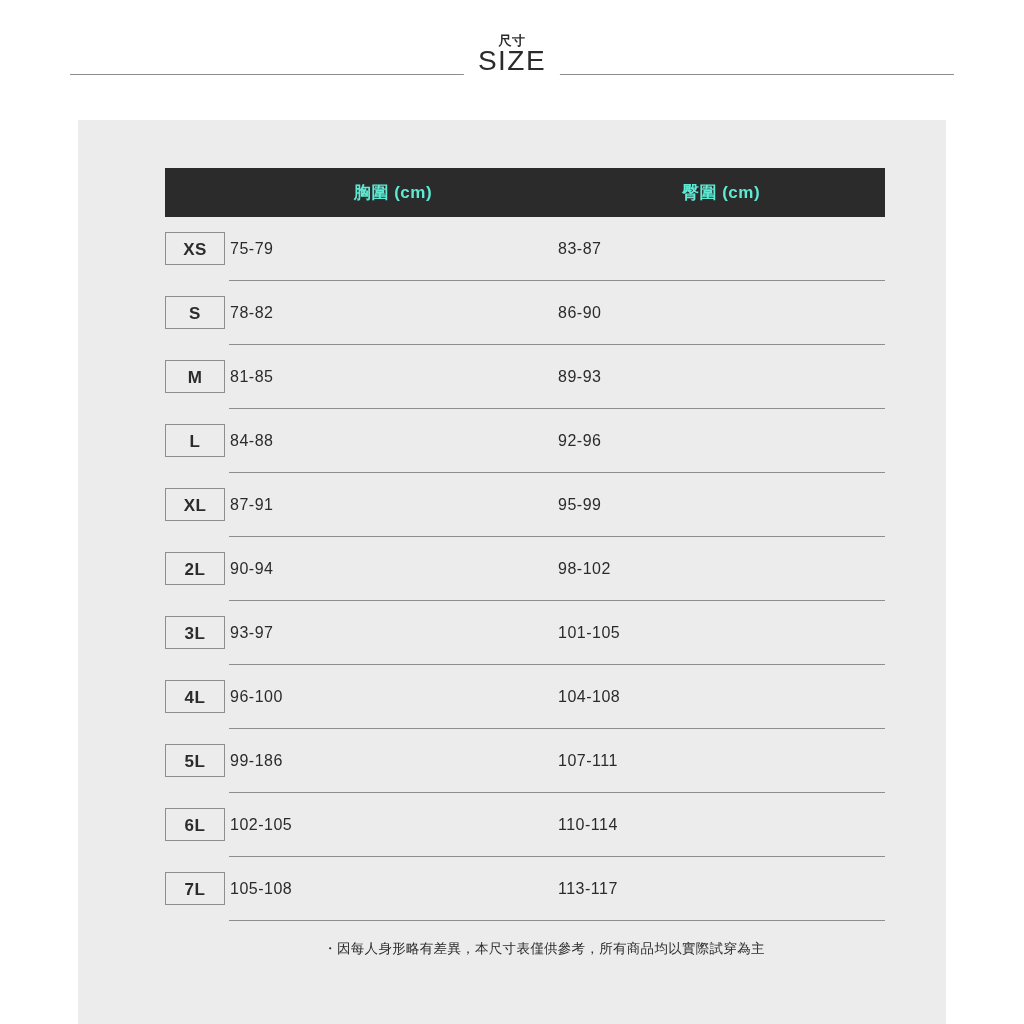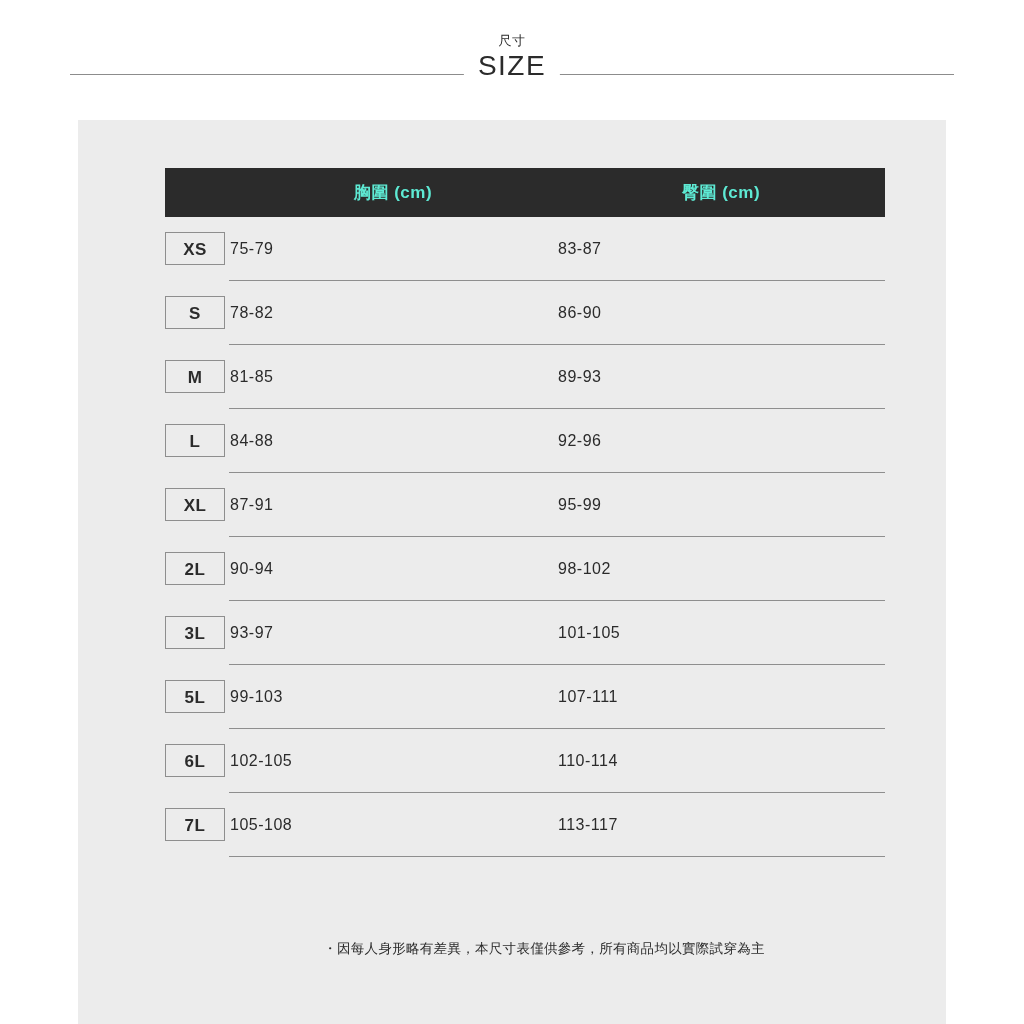--- a/index.html
+++ b/index.html
@@ -52,21 +52,21 @@
     text-align: center;
     line-height: 1;
     padding: 0 14px;
     background: #ffffff;
   }
   .header-title .cn {
     font-size: 13px;
     letter-spacing: 0.5px;
     color: #2b2b2b;
     display: block;
-    margin-bottom: 5px;
+    font-weight: bold;
   }
   .header-title .en {
     font-size: 28px;
     letter-spacing: 1.5px;
     color: #2b2b2b;
     display: block;
   }
 
   
   .panel {
@@ -220,23 +220,30 @@
         </tr>
         <tr>
           <td class="label-cell">
               <span class="label-box">3L</span>
             </td>
           <td>93-97</td>
           <td>101-105</td>
         </tr>
         <tr>
           <td class="label-cell">
+              <span class="label-box">4L</span>
+            </td>
+          <td>96-100</td>
+          <td>104-108</td>
+        </tr>
+        <tr>
+          <td class="label-cell">
               <span class="label-box">5L</span>
             </td>
-          <td>99-103</td>
+          <td>99-186</td>
           <td>107-111</td>
         </tr>
         <tr>
           <td class="label-cell">
               <span class="label-box">6L</span>
             </td>
           <td>102-105</td>
           <td>110-114</td>
         </tr>
         <tr>

